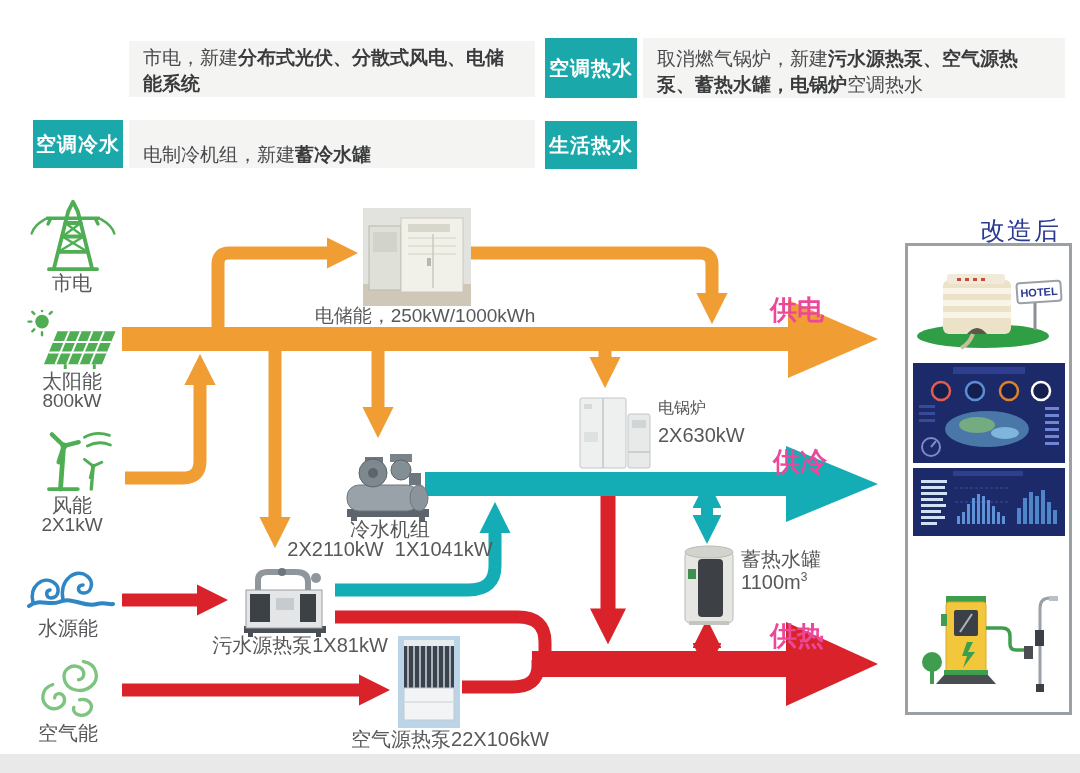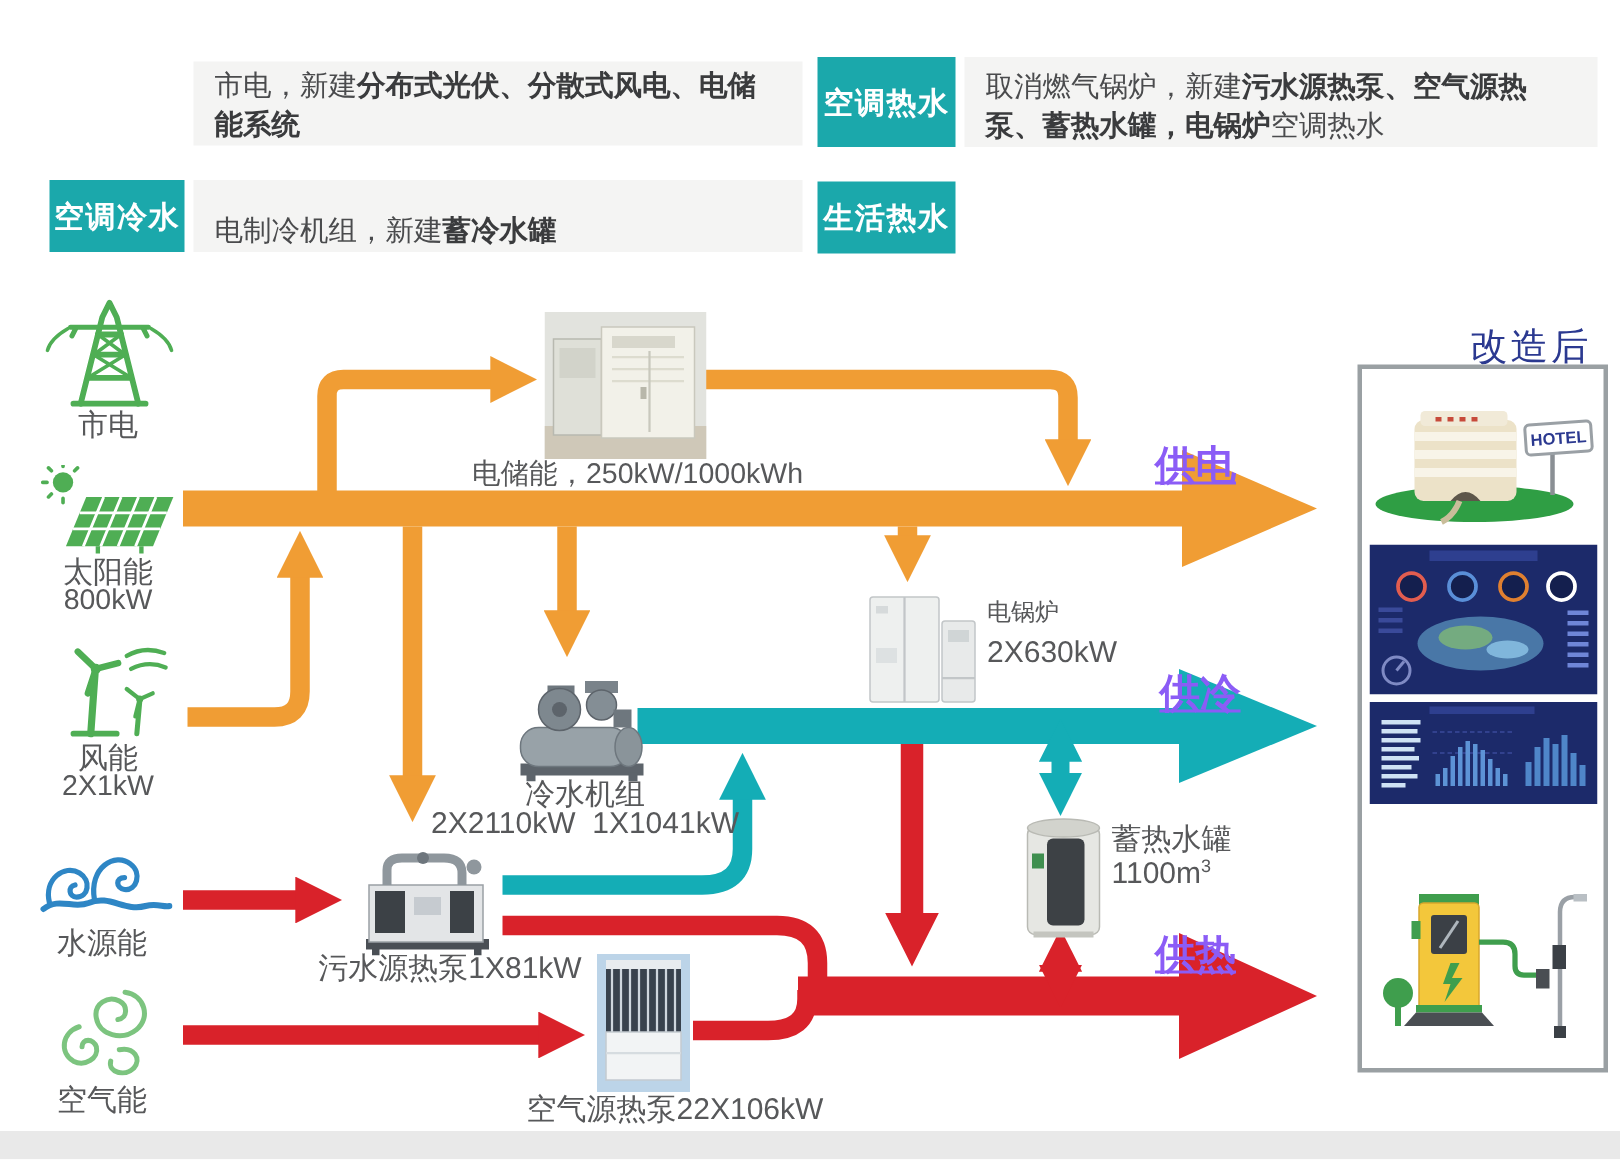--- a/index.html
+++ b/index.html
@@ -19,21 +19,21 @@
   }
   .tbox-content b{color:#3a3b3d;}
   
   .src-label{position:absolute;width:110px;text-align:center;font-size:20px;color:#57585a;}
   .src-cap{position:absolute;width:110px;text-align:center;font-size:19px;color:#57585a;}
   
   .eq-label{position:absolute;font-size:19px;color:#57585a;text-align:center;}
   .eq-label.left{text-align:left;}
   .pre{white-space:pre-wrap;}
   
-  .flow-label{position:absolute;font-size:27px;font-weight:700;color:#8b5cf6;text-decoration:underline;}
+  .flow-label{position:absolute;font-size:27px;font-weight:700;color:#ec4899;}
   
   .after-title{position:absolute;font-size:25px;font-weight:400;color:#2b3990;letter-spacing:2px;}
   .after-frame{position:absolute;border:3px solid #9aa0a3;background:#ffffff;box-sizing:border-box;}
   .bottom-strip{position:absolute;left:0;top:754px;width:1080px;height:19px;background:#e9e9e9;}
   svg{display:block;}
 </style>
 </head>
 <body>
 
 <div id="canvas">

